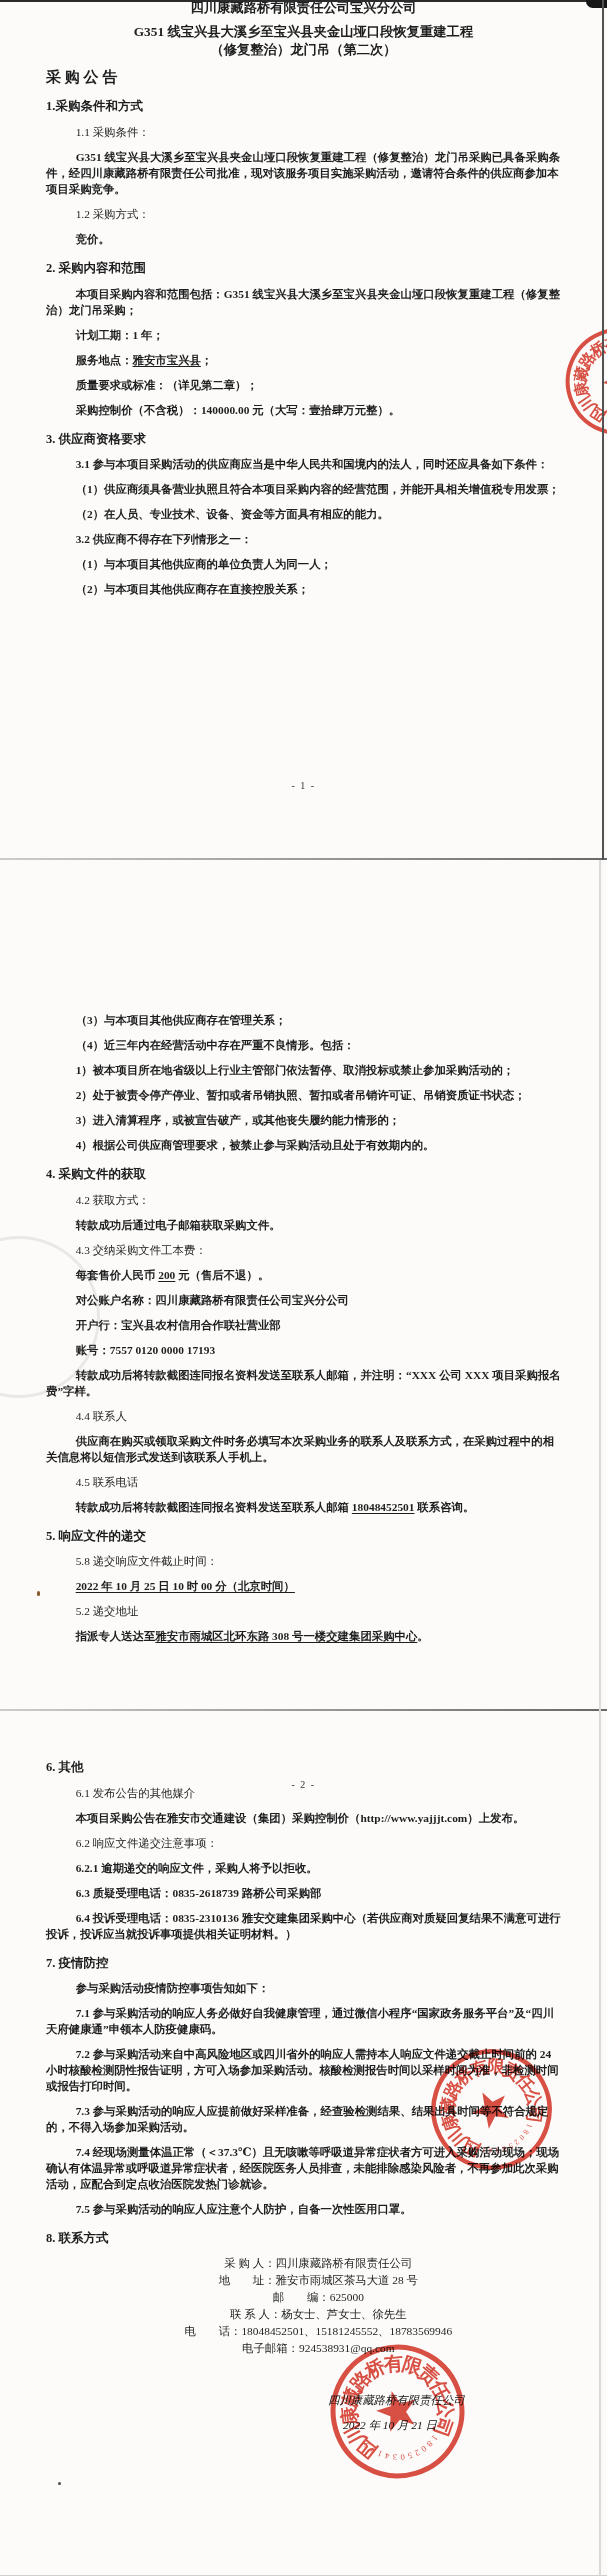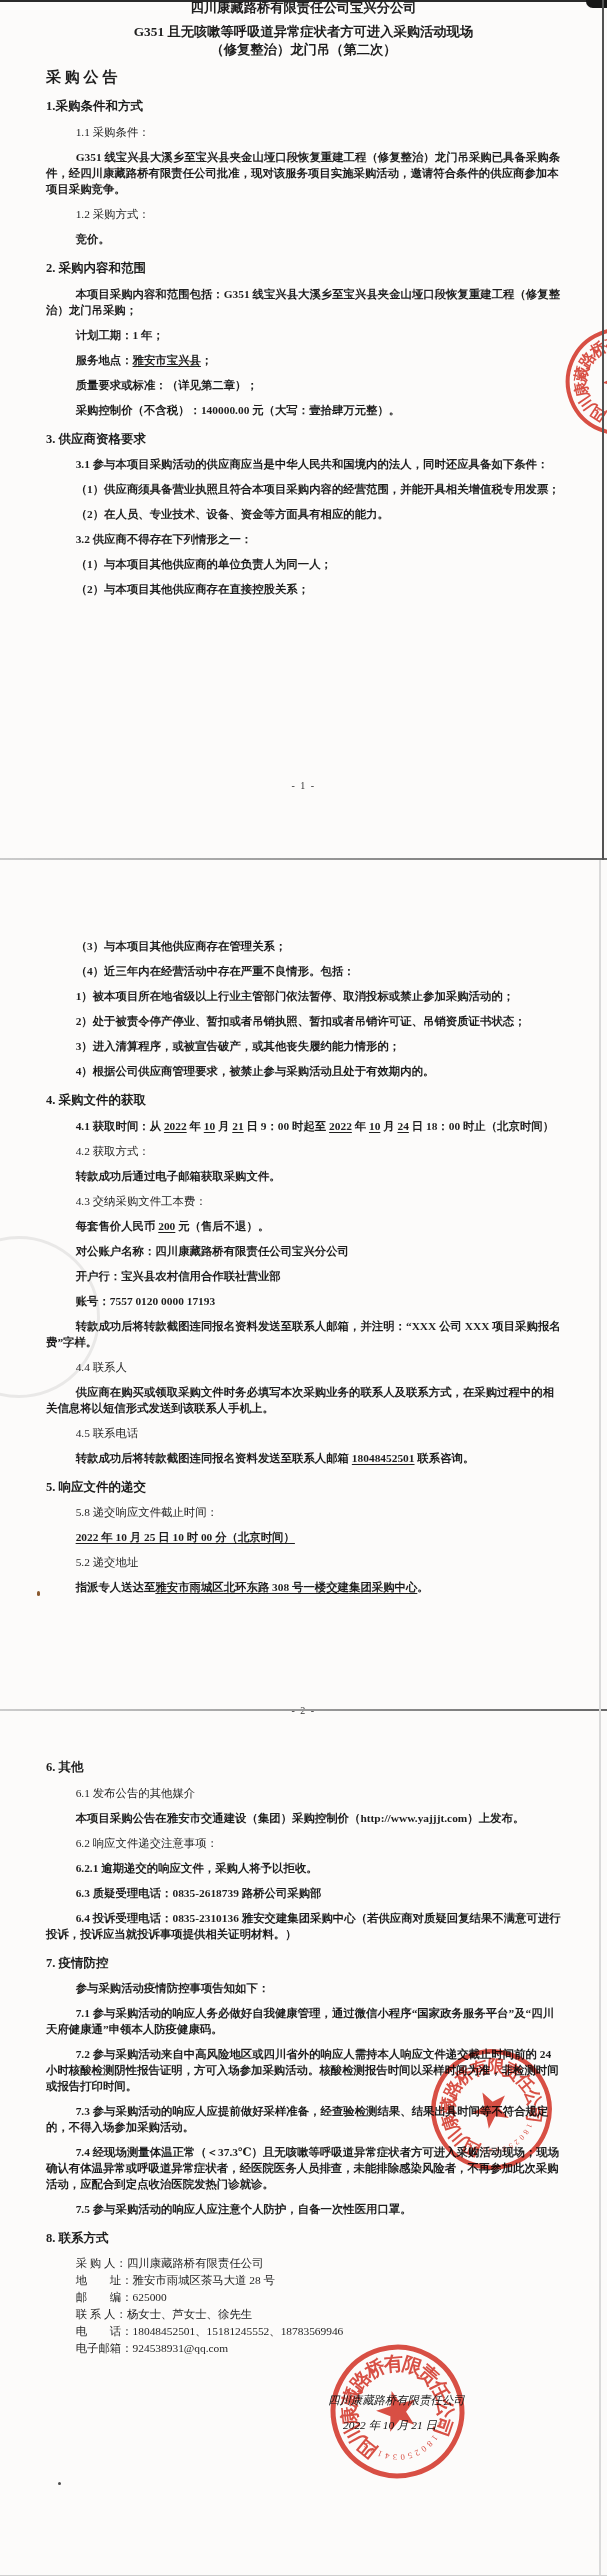--- a/index.html
+++ b/index.html
@@ -1,29 +1,29 @@
 <!DOCTYPE html>
 <html style="font-size:12px"><head>
 <meta charset="utf-8">
 <style>
   html,body{margin:0;padding:0;background:#e9e9e9;}
   #doc{position:relative;width:607px;height:2576px;background:#fcfbfa;overflow:hidden;
        font-family:"Liberation Serif","DejaVu Serif",serif;color:#1e1e1e;}
   .page{position:absolute;left:0;width:607px;box-sizing:border-box;padding:0 46px;}
   #p1{top:0;height:858px;}
-  #p2{top:831px;height:957px;padding-top:98px;}
+  #p2{top:905px;height:957px;padding-top:98px;}
   #p3{top:1652px;height:1054px;padding-top:94px;}
   .blk{font-size:11.4px;line-height:16px;}
   .t1{font-weight:bold;font-size:13.3px;text-align:center;margin:0 0 7.6px 0;}
   .t2{font-weight:bold;font-size:13.3px;text-align:center;margin:2.3px 0;}
   .doc-title{font-size:15px;font-weight:600;letter-spacing:3.8px;text-align:left;margin:11.4px 0 6.8px 0;}
   .h1{font-weight:bold;font-size:12.5px;line-height:16.7px;margin:13px 0 8.3px 0;}
   .sub{margin:9px 0;text-indent:2.6em;}
   .para{margin:9px 0;text-indent:2.6em;font-weight:bold;}
-  .contact{margin:1px 0;text-indent:2.6em;}
+  .contact{margin:1px 0;text-indent:2.6em;text-align:center;}
   .u{text-decoration:underline;text-underline-offset:2.3px;}
   .pagenum{position:absolute;left:0;width:100%;text-align:center;font-size:10px;color:#333;letter-spacing:1.5px;}
   #p1 .pagenum{bottom:67px;}
   #p2 .pagenum{bottom:72px;}
   #p3 .pagenum{bottom:79px;}
   .divider{position:absolute;left:0;width:607px;height:1.5px;background:linear-gradient(to right,#cccccc,#686868);}
   #div1{top:858px;} #div2{top:1709px;}
   .stamp{position:absolute;color:#d6382b;opacity:.88;pointer-events:none;mix-blend-mode:multiply;}
   .stamp svg{width:100%;height:100%;display:block;}
   #stamp1{left:562px;top:324px;width:115px;height:115px;transform:rotate(-22deg);}
@@ -43,21 +43,21 @@
   #speck2{left:58px;top:2482px;width:3px;height:3px;background:#4a4a4a;border-radius:50%;}
 </style>
 </head>
 <body>
 
 <div id="doc">
 
   <div class="page" id="p1">
     <div class="content">
         <div class="blk t1">四川康藏路桥有限责任公司宝兴分公司</div>
-        <div class="blk t2">G351 且无咳嗽等呼吸道异常症状者方可进入采购活动现场</div>
+        <div class="blk t2">G351 线宝兴县大溪乡至宝兴县夹金山垭口段恢复重建工程</div>
         <div class="blk t2">（修复整治）龙门吊（第二次）</div>
         <div class="blk doc-title">采购公告</div>
         <div class="blk h1">1.采购条件和方式</div>
         <div class="blk sub">1.1 采购条件：</div>
         <div class="blk para">G351 线宝兴县大溪乡至宝兴县夹金山垭口段恢复重建工程（修复整治）龙门吊采购已具备采购条件，经四川康藏路桥有限责任公司批准，现对该服务项目实施采购活动，邀请符合条件的供应商参加本项目采购竞争。</div>
         <div class="blk sub">1.2 采购方式：</div>
         <div class="blk para">竞价。</div>
         <div class="blk h1">2. 采购内容和范围</div>
         <div class="blk para">本项目采购内容和范围包括：G351 线宝兴县大溪乡至宝兴县夹金山垭口段恢复重建工程（修复整治）龙门吊采购；</div>
         <div class="blk para">计划工期：1 年；</div>
@@ -77,21 +77,20 @@
 
   <div class="page" id="p2">
     <div class="content">
         <div class="blk para">（3）与本项目其他供应商存在管理关系；</div>
         <div class="blk para">（4）近三年内在经营活动中存在严重不良情形。包括：</div>
         <div class="blk para">1）被本项目所在地省级以上行业主管部门依法暂停、取消投标或禁止参加采购活动的；</div>
         <div class="blk para">2）处于被责令停产停业、暂扣或者吊销执照、暂扣或者吊销许可证、吊销资质证书状态；</div>
         <div class="blk para">3）进入清算程序，或被宣告破产，或其他丧失履约能力情形的；</div>
         <div class="blk para">4）根据公司供应商管理要求，被禁止参与采购活动且处于有效期内的。</div>
         <div class="blk h1">4. 采购文件的获取</div>
-        <div class="blk para"><span>4.1 获取时间：从 </span><span class="u">2022</span><span> 年 </span><span class="u">10</span><span> 月 </span><span class="u">21</span><span> 日 9：00 时起至 </span><span class="u">2022</span><span> 年 </span><span class="u">10</span><span> 月 </span><span class="u">24</span><span> 日 18：00 时止（北京时间）</span></div>
         <div class="blk sub">4.2 获取方式：</div>
         <div class="blk para">转款成功后通过电子邮箱获取采购文件。</div>
         <div class="blk sub">4.3 交纳采购文件工本费：</div>
         <div class="blk para"><span>每套售价人民币 </span><span class="u">200</span><span> 元（售后不退）。</span></div>
         <div class="blk para">对公账户名称：四川康藏路桥有限责任公司宝兴分公司</div>
         <div class="blk para">开户行：宝兴县农村信用合作联社营业部</div>
         <div class="blk para">账号：7557 0120 0000 17193</div>
         <div class="blk para">转款成功后将转款截图连同报名资料发送至联系人邮箱，并注明：“XXX 公司 XXX 项目采购报名费”字样。</div>
         <div class="blk sub">4.4 联系人</div>
         <div class="blk para">供应商在购买或领取采购文件时务必填写本次采购业务的联系人及联系方式，在采购过程中的相关信息将以短信形式发送到该联系人手机上。</div>

